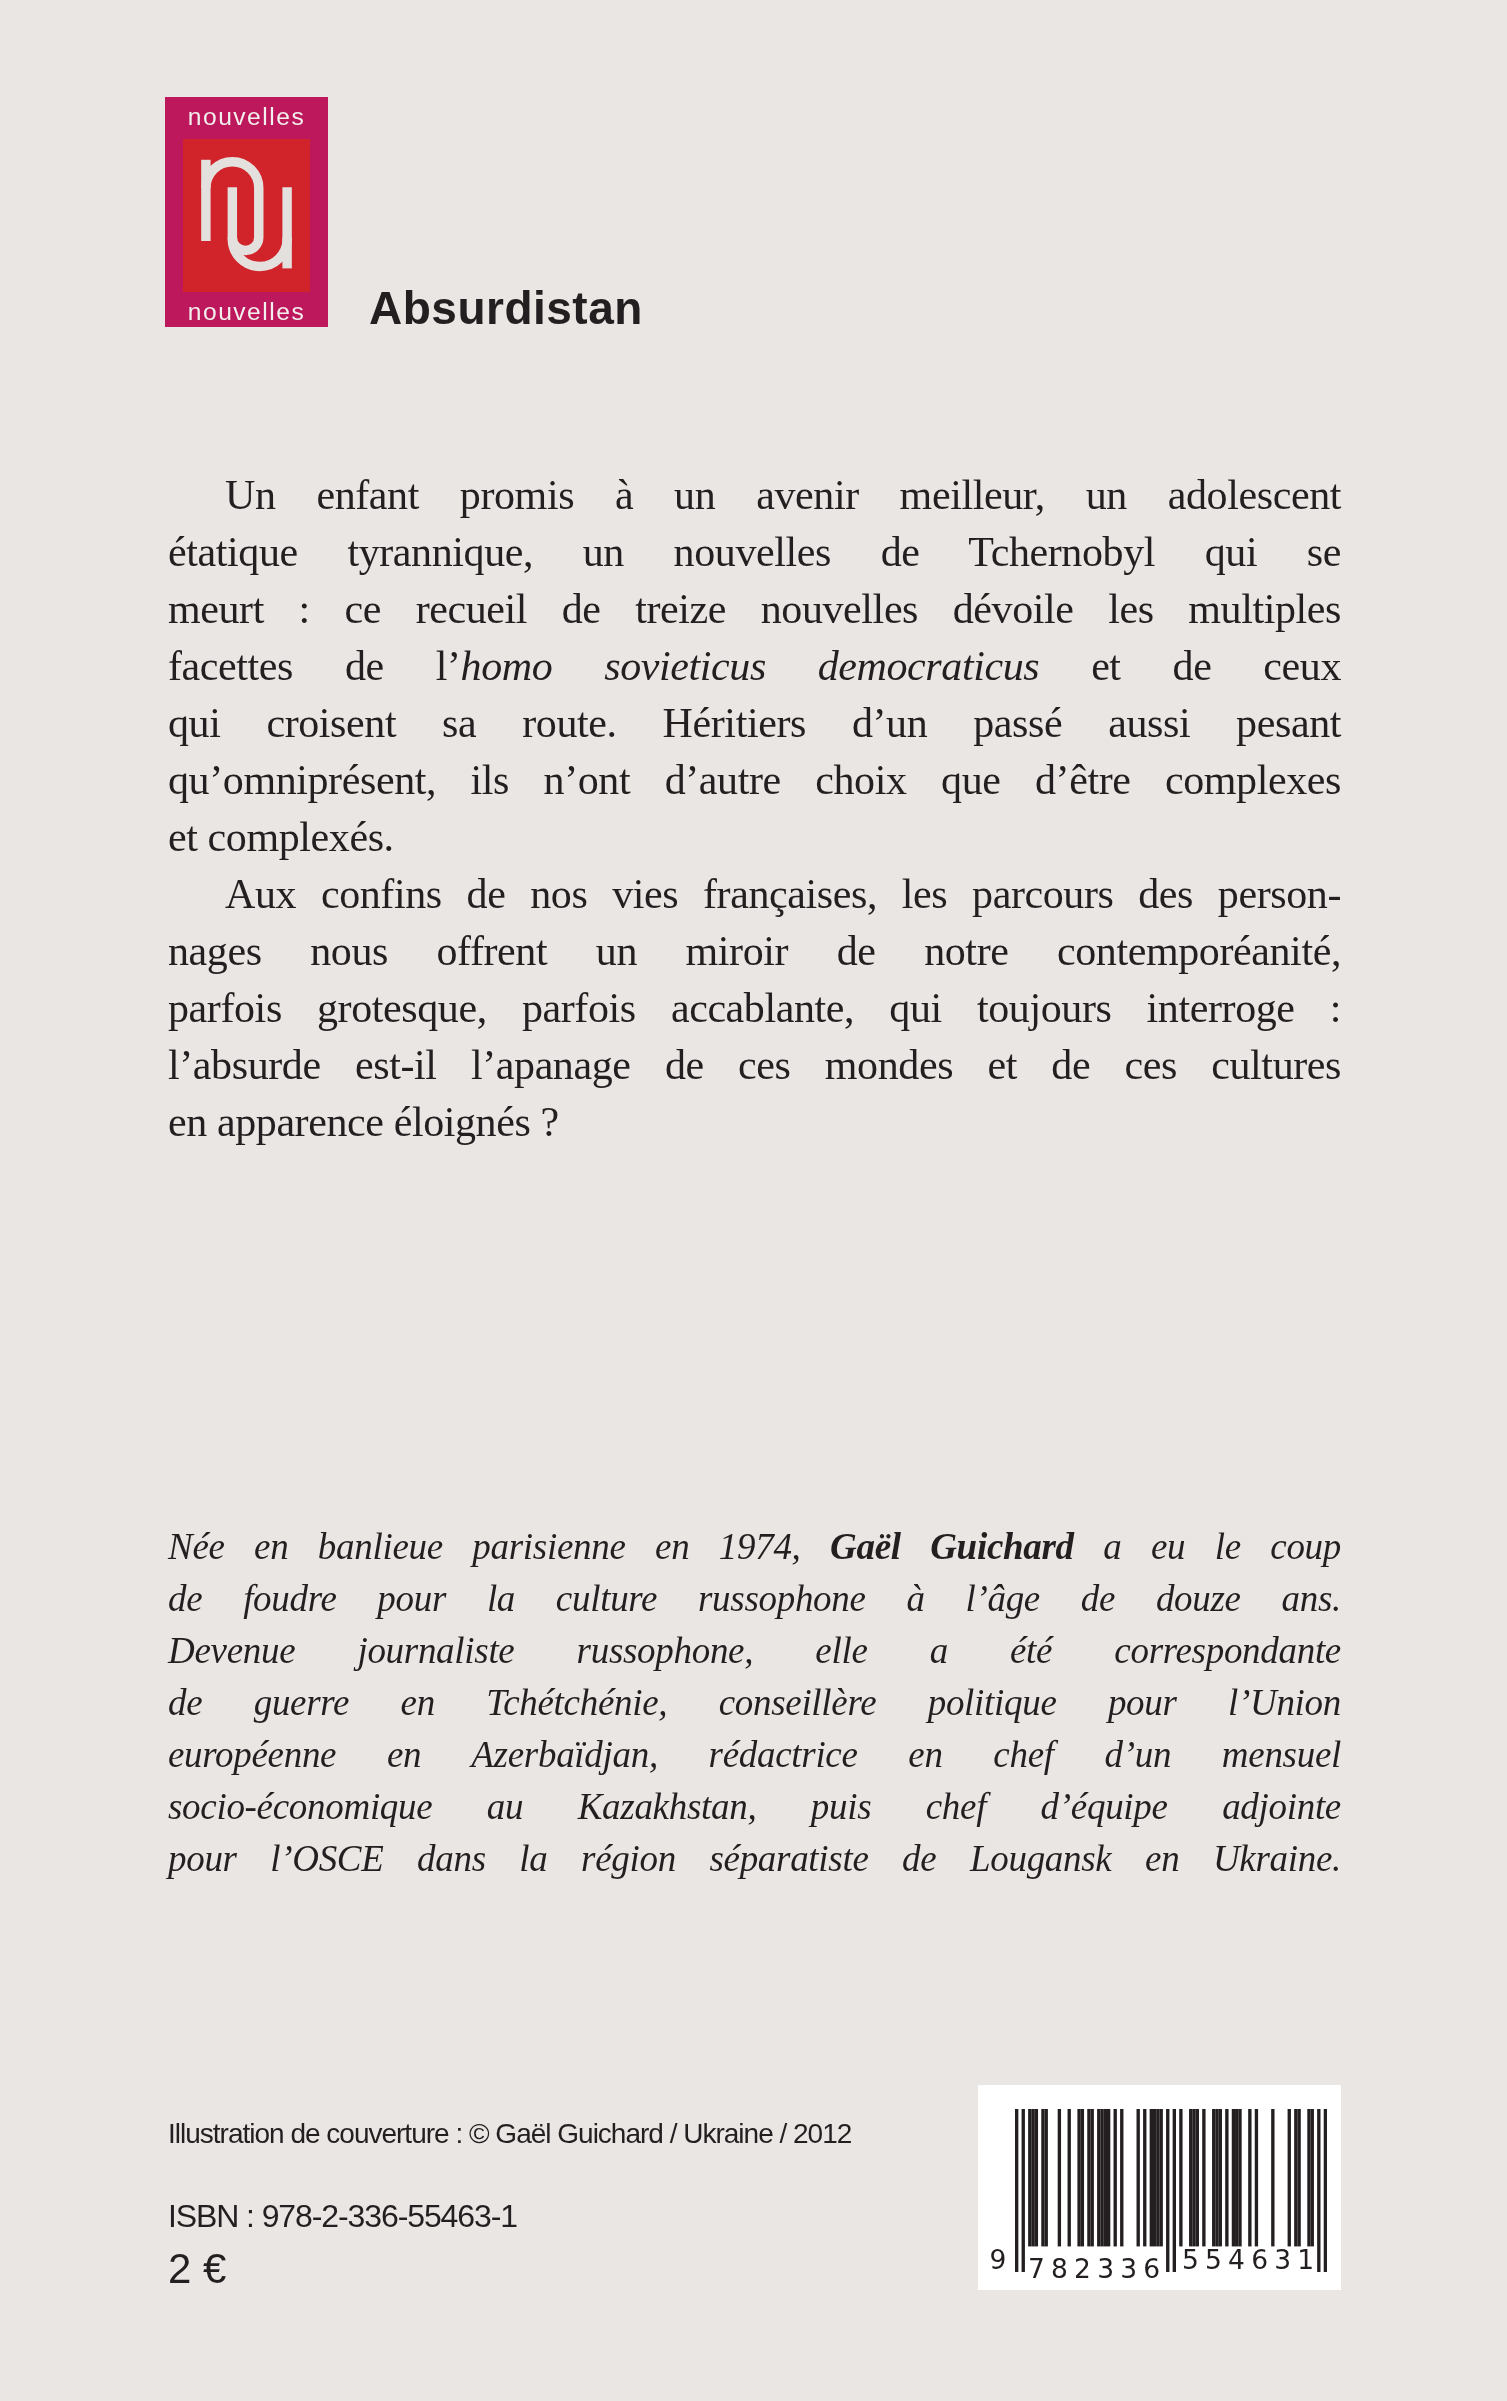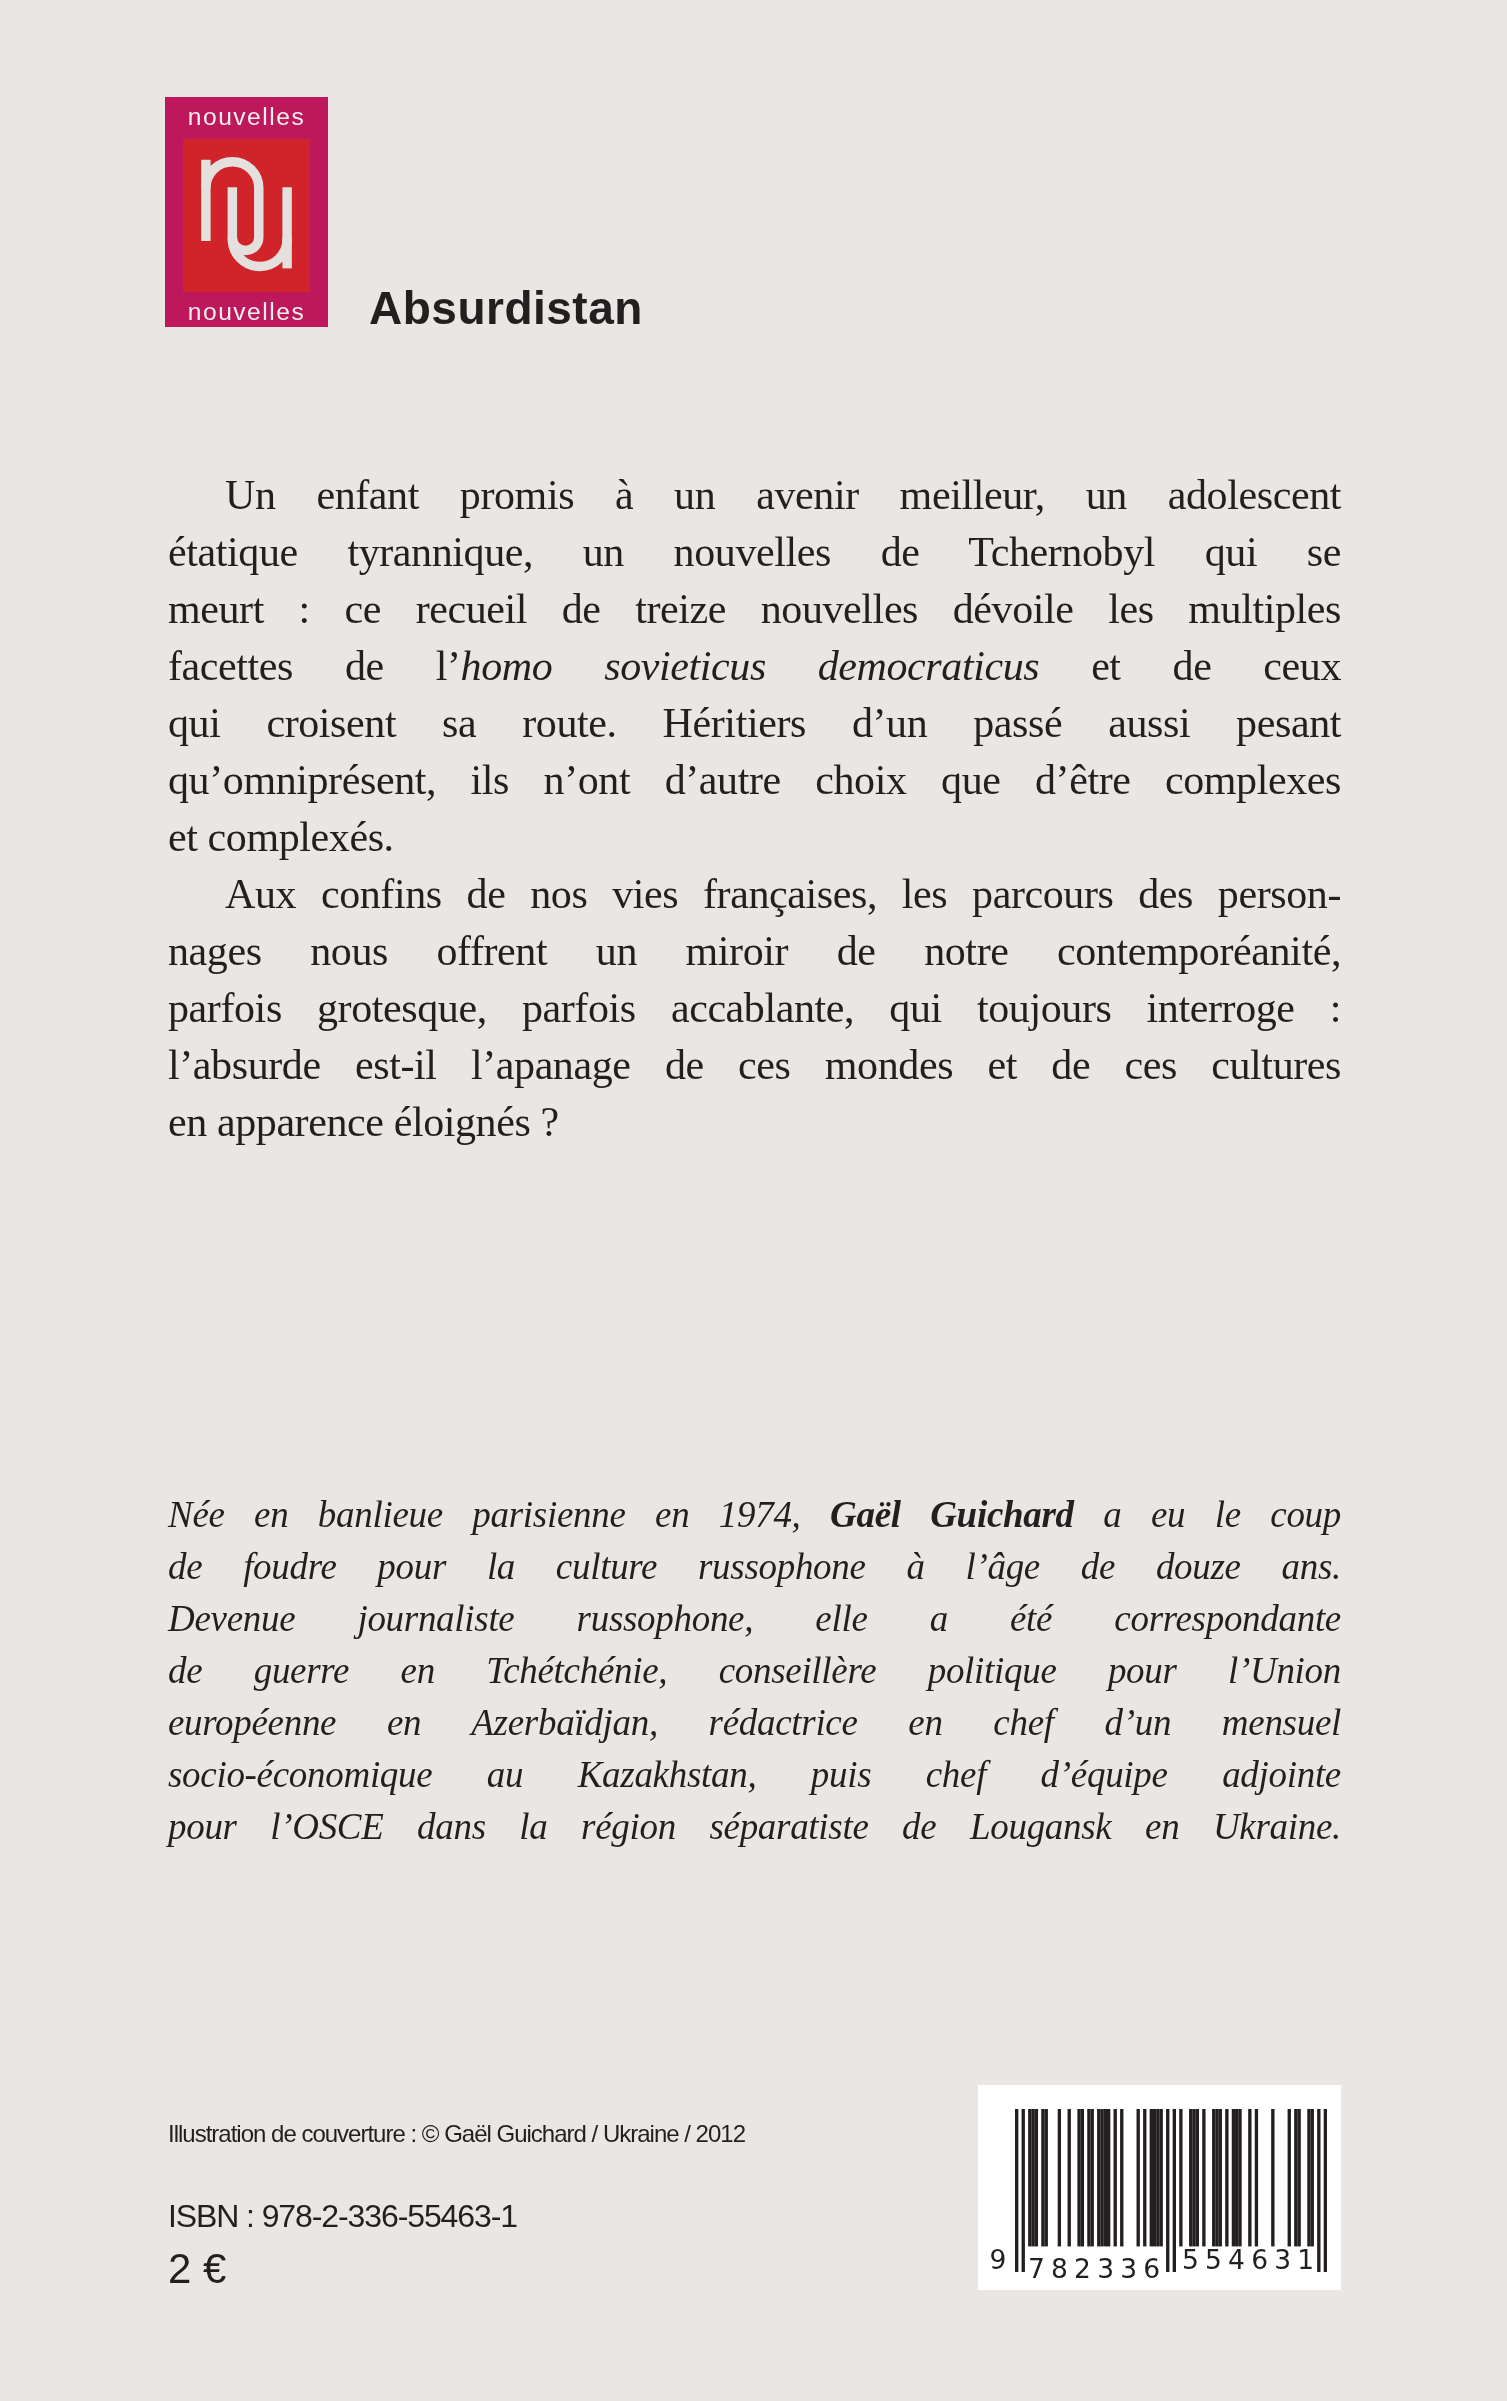--- a/index.html
+++ b/index.html
@@ -24,33 +24,33 @@
 
   
   .title {
     left: 369px; top: 281px; font-size: 46px; line-height: 54px; font-weight: bold;
     letter-spacing: 0.5px; color: #231f20; white-space: nowrap;
   }
 
   
   .block { left: 168px; width: 1173px; font-family: Liberation Serif, serif; }
   .blurb { top: 467px; font-size: 42px; line-height: 57px; letter-spacing: -0.4px; }
-  .bio { top: 1489px; font-size: 37px; line-height: 52px; font-style: italic; letter-spacing: -0.3px; }
+  .bio { top: 1521px; font-size: 37px; line-height: 52px; font-style: italic; letter-spacing: -0.3px; }
   .line {
     display: block; white-space: nowrap; overflow: visible;
     text-align: justify; text-align-last: justify; transform-origin: 0 50%;
   }
   .line.indent { padding-left: 57px; box-sizing: border-box; }
   .line.last { text-align-last: left; }
   .seg-italic { font-style: italic; }
   .seg-bold { font-weight: bold; }
   .bio .seg-bold { font-style: italic; font-weight: bold; }
 
   
-  .credit { left: 168px; top: 2120px; font-size: 24px; line-height: 28px; letter-spacing: -1px; white-space: nowrap; transform-origin: 0 50%; }
+  .credit { left: 168px; top: 2120px; font-size: 28px; line-height: 28px; letter-spacing: -1px; white-space: nowrap; transform-origin: 0 50%; }
   .isbn { left: 168px; top: 2200px; font-size: 32px; line-height: 32px; letter-spacing: -1.1px; white-space: nowrap; }
   .price { left: 168px; top: 2248px; font-size: 42px; line-height: 42px; white-space: nowrap; }
 
   .barcode-box { left: 978px; top: 2085px; width: 363px; height: 205px; background: #ffffff; }
   .barcode-box svg { position: absolute; left: 37px; top: 24px; width: 312px; height: 163px; }
   .bc-digit {
     position: absolute; top: 162px; font-family: "DejaVu Sans", sans-serif;
     font-size: 26.5px; line-height: 26.5px; color: #231f20; white-space: nowrap;
   }
   .bc-lead { left: 11.4px; }

